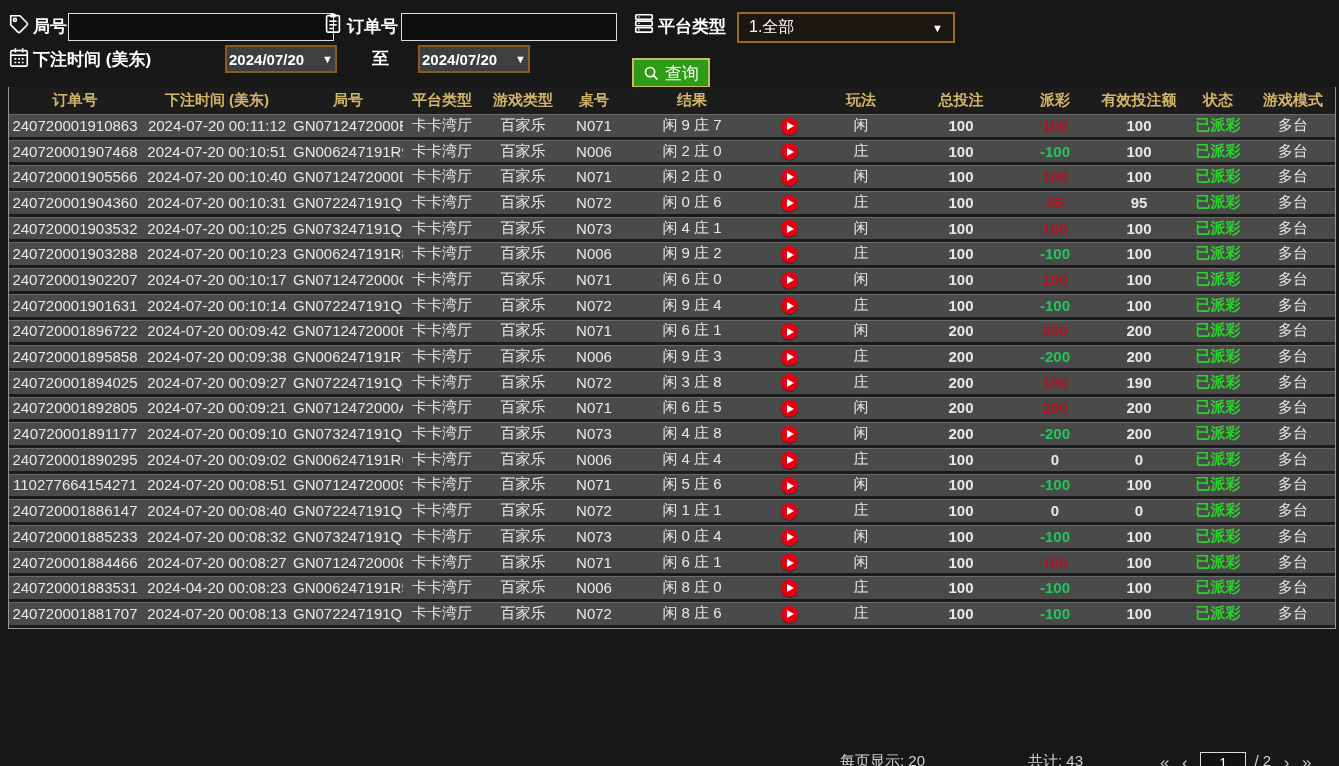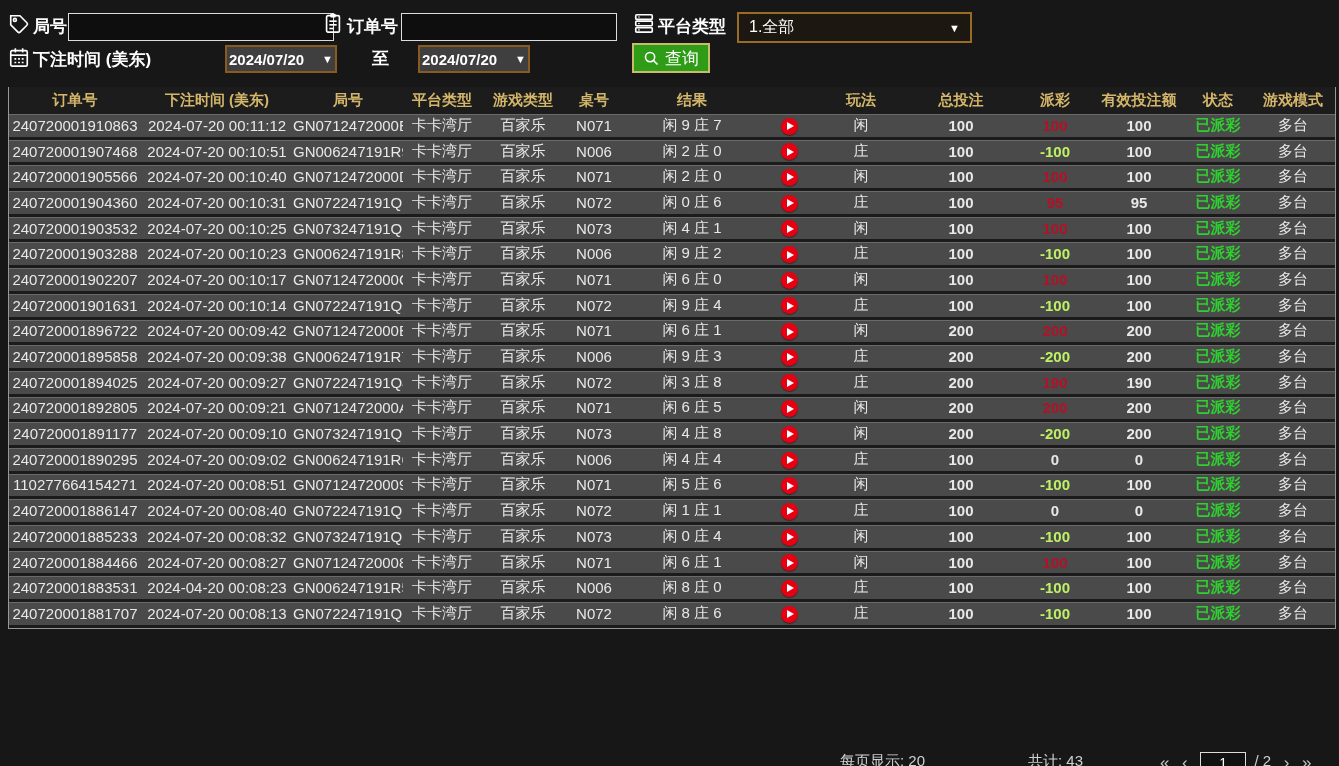--- a/index.html
+++ b/index.html
@@ -44,21 +44,21 @@
     height:27px; text-align:center; white-space:nowrap; overflow:hidden;
   }
   td {
     background:#4a4a4a; color:#e8e8e8; font-size:15px; text-align:center;
     height:25.7px; border-bottom:3px solid #1b1b1b;
     box-shadow:inset 0 1px 0 rgba(255,255,255,0.18);
     overflow:hidden; white-space:nowrap;
   }
   td.num { font-weight:bold; }
   td.pos { color:#b31226; }
-  td.neg { color:#bef264; }
+  td.neg { color:#22c55e; }
   td.zero { color:#e8e8e8; }
   td.status { color:#2fd12f; font-weight:bold; }
   tr.totals td { color:#ece800; font-weight:bold; }
 
   .playbtn {
     width:17px; height:17px; border-radius:50%; background:#e60012;
     display:inline-flex; align-items:center; justify-content:center;
     vertical-align:middle; cursor:pointer; box-shadow:0 1px 1px rgba(0,0,0,0.4);
   }
   .playbtn::after {
@@ -104,21 +104,21 @@
   <svg class="icon" width="22" height="22" viewBox="0 0 24 24" fill="none" stroke="#fff" stroke-width="1.8">
     <rect x="3" y="3" width="18" height="5" rx="1"></rect>
     <rect x="3" y="10" width="18" height="5" rx="1"></rect>
     <rect x="3" y="17" width="18" height="5" rx="1"></rect>
     <circle cx="6.5" cy="5.5" r="0.9" fill="#fff" stroke="none"></circle>
     <circle cx="6.5" cy="12.5" r="0.9" fill="#fff" stroke="none"></circle>
     <circle cx="6.5" cy="19.5" r="0.9" fill="#fff" stroke="none"></circle>
   </svg>
 </div>
 <div class="abs lbl" style="left:658px; top:13px;">平台类型</div>
-<div class="abs platselect" style="left:737px; top:12px; width:235px;">
+<div class="abs platselect" style="left:737px; top:12px; width:218px;">
   <span>1.全部</span>
   <span class="arr">▼</span>
 </div>
 
 <div class="abs" style="left:8px; top:46px;">
   <svg class="icon" width="22" height="22" viewBox="0 0 24 24" fill="none" stroke="#fff" stroke-width="1.8">
     <rect x="3" y="5" width="18" height="17" rx="1.5"></rect>
     <line x1="3" y1="10" x2="21" y2="10"></line>
     <line x1="8" y1="2.5" x2="8" y2="7"></line>
       <line x1="16" y1="2.5" x2="16" y2="7"></line>
@@ -129,21 +129,21 @@
 <div class="abs lbl" style="left:33px; top:46px;">下注时间 (美东)</div>
 <div class="abs dateselect" style="left:225px; top:45px; width:112px;">
   <span>2024/07/20</span>
   <span class="arr">▼</span>
 </div>
 <div class="abs lbl" style="left:372px; top:45px;">至</div>
 <div class="abs dateselect" style="left:418px; top:45px; width:112px;">
   <span>2024/07/20</span>
   <span class="arr">▼</span>
 </div>
-<button class="abs searchbtn" style="left:632px; top:43px;">
+<button class="abs searchbtn" style="left:632px; top:58px;">
   <svg class="icon" width="17" height="17" viewBox="0 0 24 24" fill="none" stroke="#fff" stroke-width="2.2">
     <circle cx="10" cy="10" r="6.5"></circle>
       <line x1="15" y1="15" x2="20.5" y2="20.5"></line>
   </svg>
   <span>查询</span>
 </button>
 
 <div class="tablewrap">
   <table>
     <colgroup>

